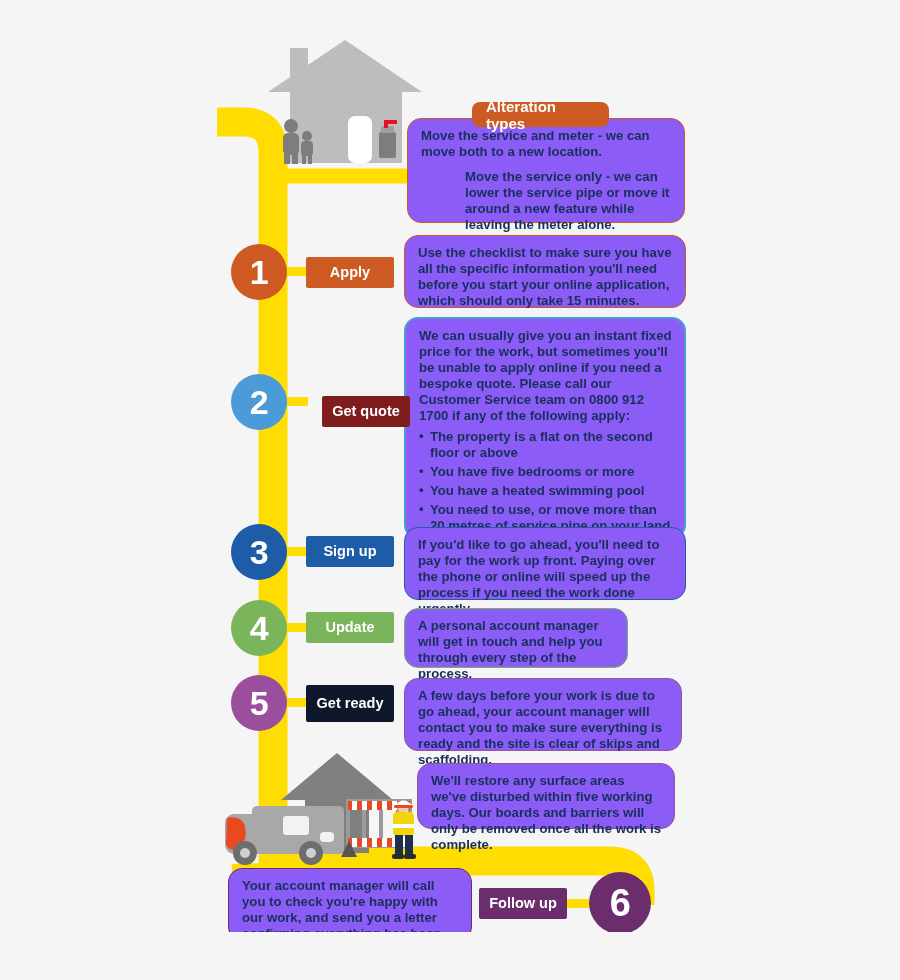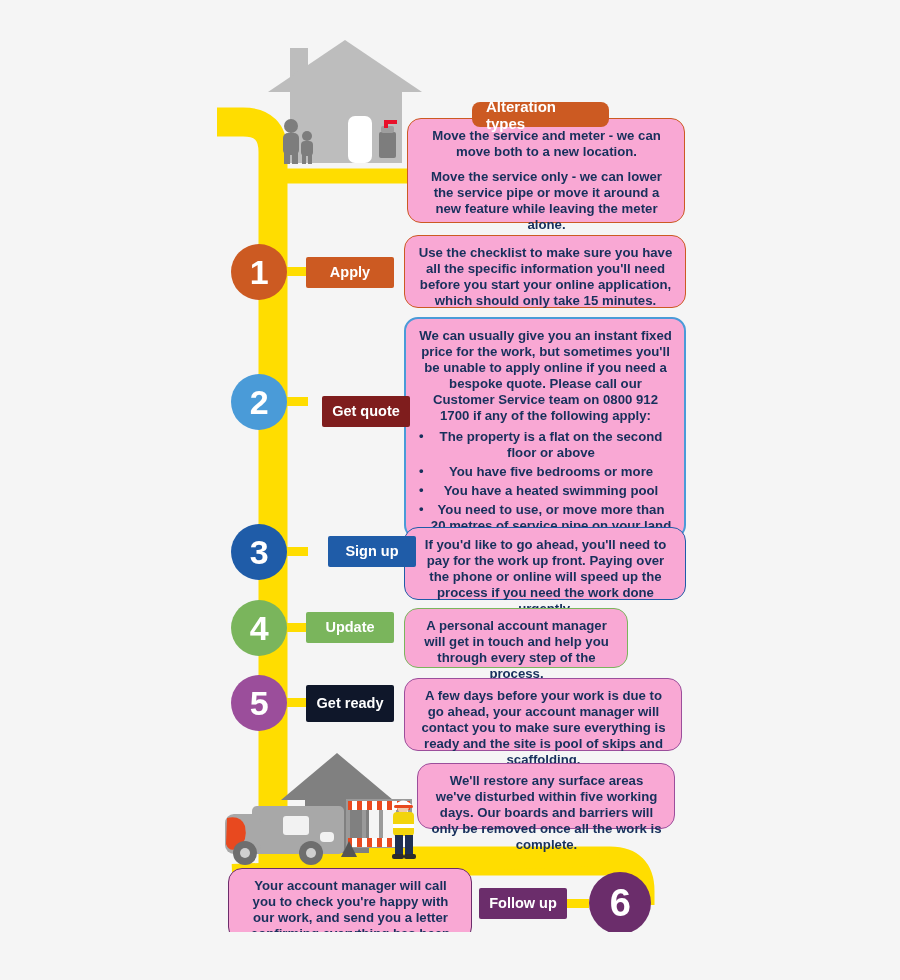--- a/index.html
+++ b/index.html
@@ -55,33 +55,32 @@
     font-weight: bold;
     text-align: center;
     line-height: 1.12;
     z-index: 6;
     padding: 4px 6px;
   }
 
   
   .callout {
     position: absolute;
-    background: #f9a8d4;
+    background: #8b5cf6;
     border-radius: 14px;
     border: 1.6px solid #cccccc;
     color: #17305c;
     font-size: 13.2px;
     font-weight: bold;
     line-height: 1.22;
     padding: 9px 12px 9px 13px;
     z-index: 5;
-    text-align: center;
   }
   .callout p { margin: 0; }
-  .callout p + p { margin-top: 9px; }
+  .callout p + p { margin-top: 9px; margin-left: 44px; }
   .callout ul { list-style: none; margin: 4px 0 0 0; padding: 0; }
   .callout ul li {
     position: relative;
     padding-left: 11px;
     margin-bottom: 3px;
   }
   .callout ul li::before {
     content: "\2022";
     position: absolute; left: 0; top: -1px;
     font-size: 13px;
@@ -222,21 +221,21 @@
       <li>You have five bedrooms or more</li>
       <li>You have a heated swimming pool</li>
       <li>You need to use, or move more than 20 metres of service pipe on your land</li>
     </ul>
   </div>
 
   <div class="step-circle" style="left:231px; top:524px; background:#1f5ca8;">
     <span>3</span>
   </div>
   <div class="nub" style="left:286px; top:547px; width:22px;"></div>
-  <div class="pill" style="left:306px; top:536px; width:88px; height:31px; background:#1f5ca8;margin-left:22px;">
+  <div class="pill" style="left:306px; top:536px; width:88px; height:31px; background:#1f5ca8;">
     <span>Sign up</span>
   </div>
   <div class="callout" style="left:404px; top:527px; width:282px; height:73px; border-color:#1f5ca8;">
     <p>If you'd like to go ahead, you'll need to pay for the work up front. Paying over the phone or online will speed up the process if you need the work done urgently.</p>
   </div>
 
   <div class="step-circle" style="left:231px; top:600px; background:#7ab55c;">
     <span>4</span>
   </div>
   <div class="nub" style="left:286px; top:623px; width:22px;"></div>
@@ -248,21 +247,21 @@
   </div>
 
   <div class="step-circle" style="left:231px; top:675px; background:#9b4e9b;">
     <span>5</span>
   </div>
   <div class="nub" style="left:286px; top:698px; width:22px;"></div>
   <div class="pill" style="left:306px; top:685px; width:88px; height:37px; background:#0f172a;">
     <span>Get ready</span>
   </div>
   <div class="callout" style="left:404px; top:678px; width:278px; height:73px; border-color:#9b4e9b;">
-    <p>A few days before your work is due to go ahead, your account manager will contact you to make sure everything is ready and the site is pool of skips and scaffolding.</p>
+    <p>A few days before your work is due to go ahead, your account manager will contact you to make sure everything is ready and the site is clear of skips and scaffolding.</p>
   </div>
 
   <div class="callout" style="left:417px; top:763px; width:258px; height:66px; border-color:#9b4e9b;">
     <p>We'll restore any surface areas we've disturbed within five working days. Our boards and barriers will only be removed once all the work is complete.</p>
   </div>
 
   <div class="callout" style="left:228px; top:868px; width:244px; height:73px; border-color:#6b2d6b;">
     <p>Your account manager will call you to check you're happy with our work, and send you a letter confirming everything has been completed.</p>
   </div>
   <div class="pill" style="left:479px; top:888px; width:88px; height:31px; background:#6b2d6b;">

